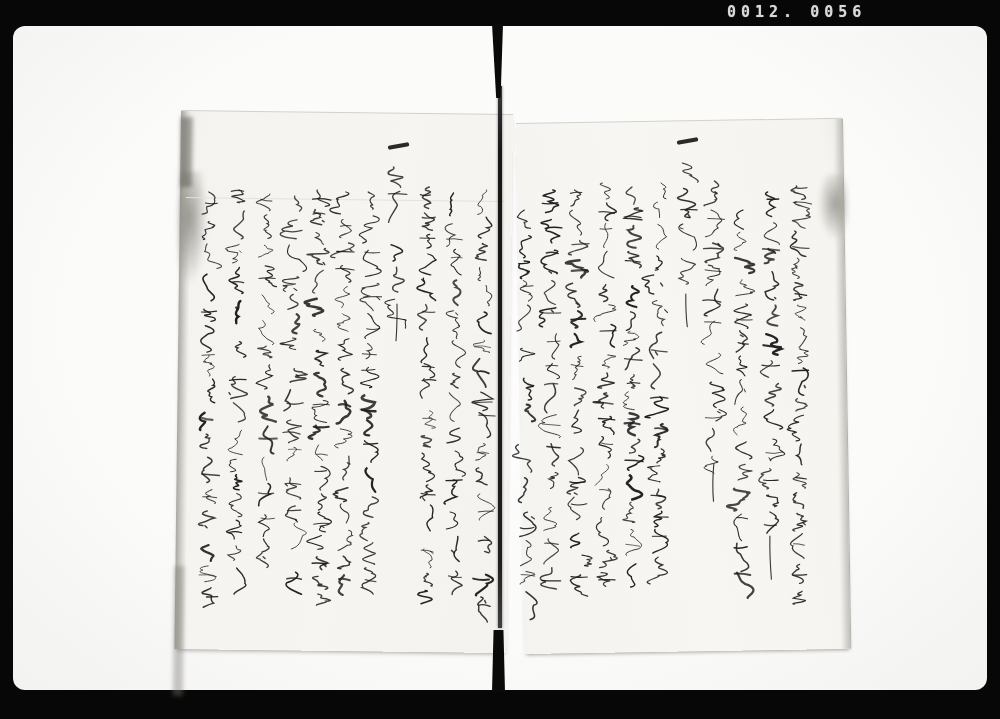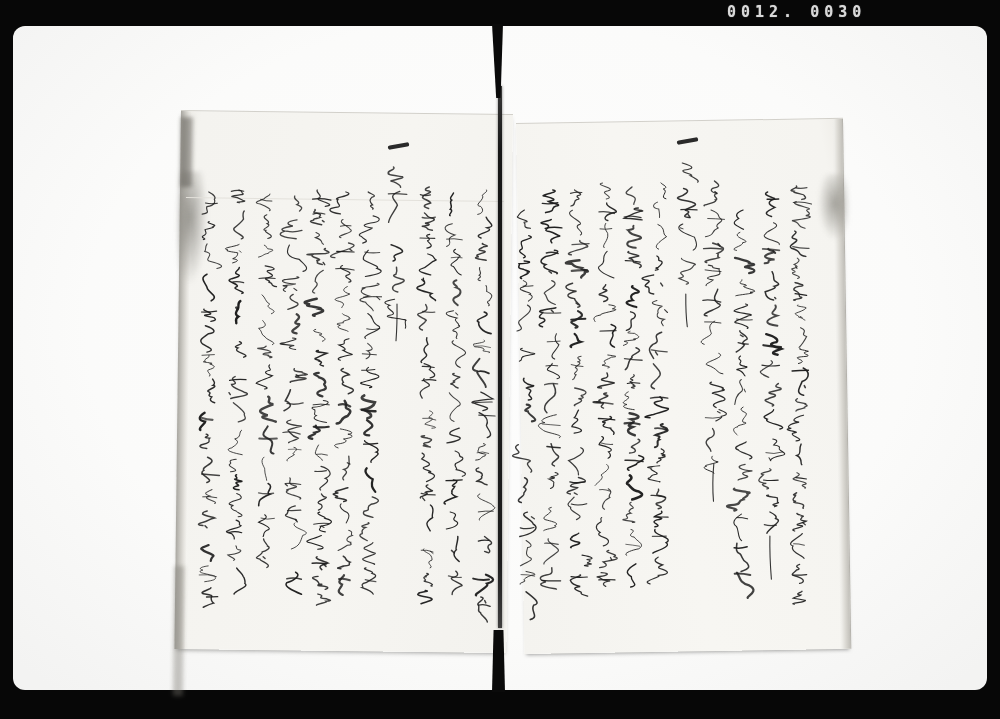--- a/index.html
+++ b/index.html
@@ -44,21 +44,21 @@
         clip-path:polygon(12% 0,88% 0,100% 100%,0 100%);}
   .text-layer{position:absolute;left:0;top:0;pointer-events:none;}
 </style>
 </head>
 <body>
 
 <div class="stage">
 
   <div class="counter">
     <span>0012.</span>
-    <span>0030</span>
+    <span>0056</span>
   </div>
 
   <div class="backing">
 
     <div class="page page-left">
       <div class="edge-strip-left"></div>
       <div class="stain stain-a"></div>
       <div class="stain stain-b"></div>
       <div class="stain stain-c"></div>
       <div class="crease"></div>

